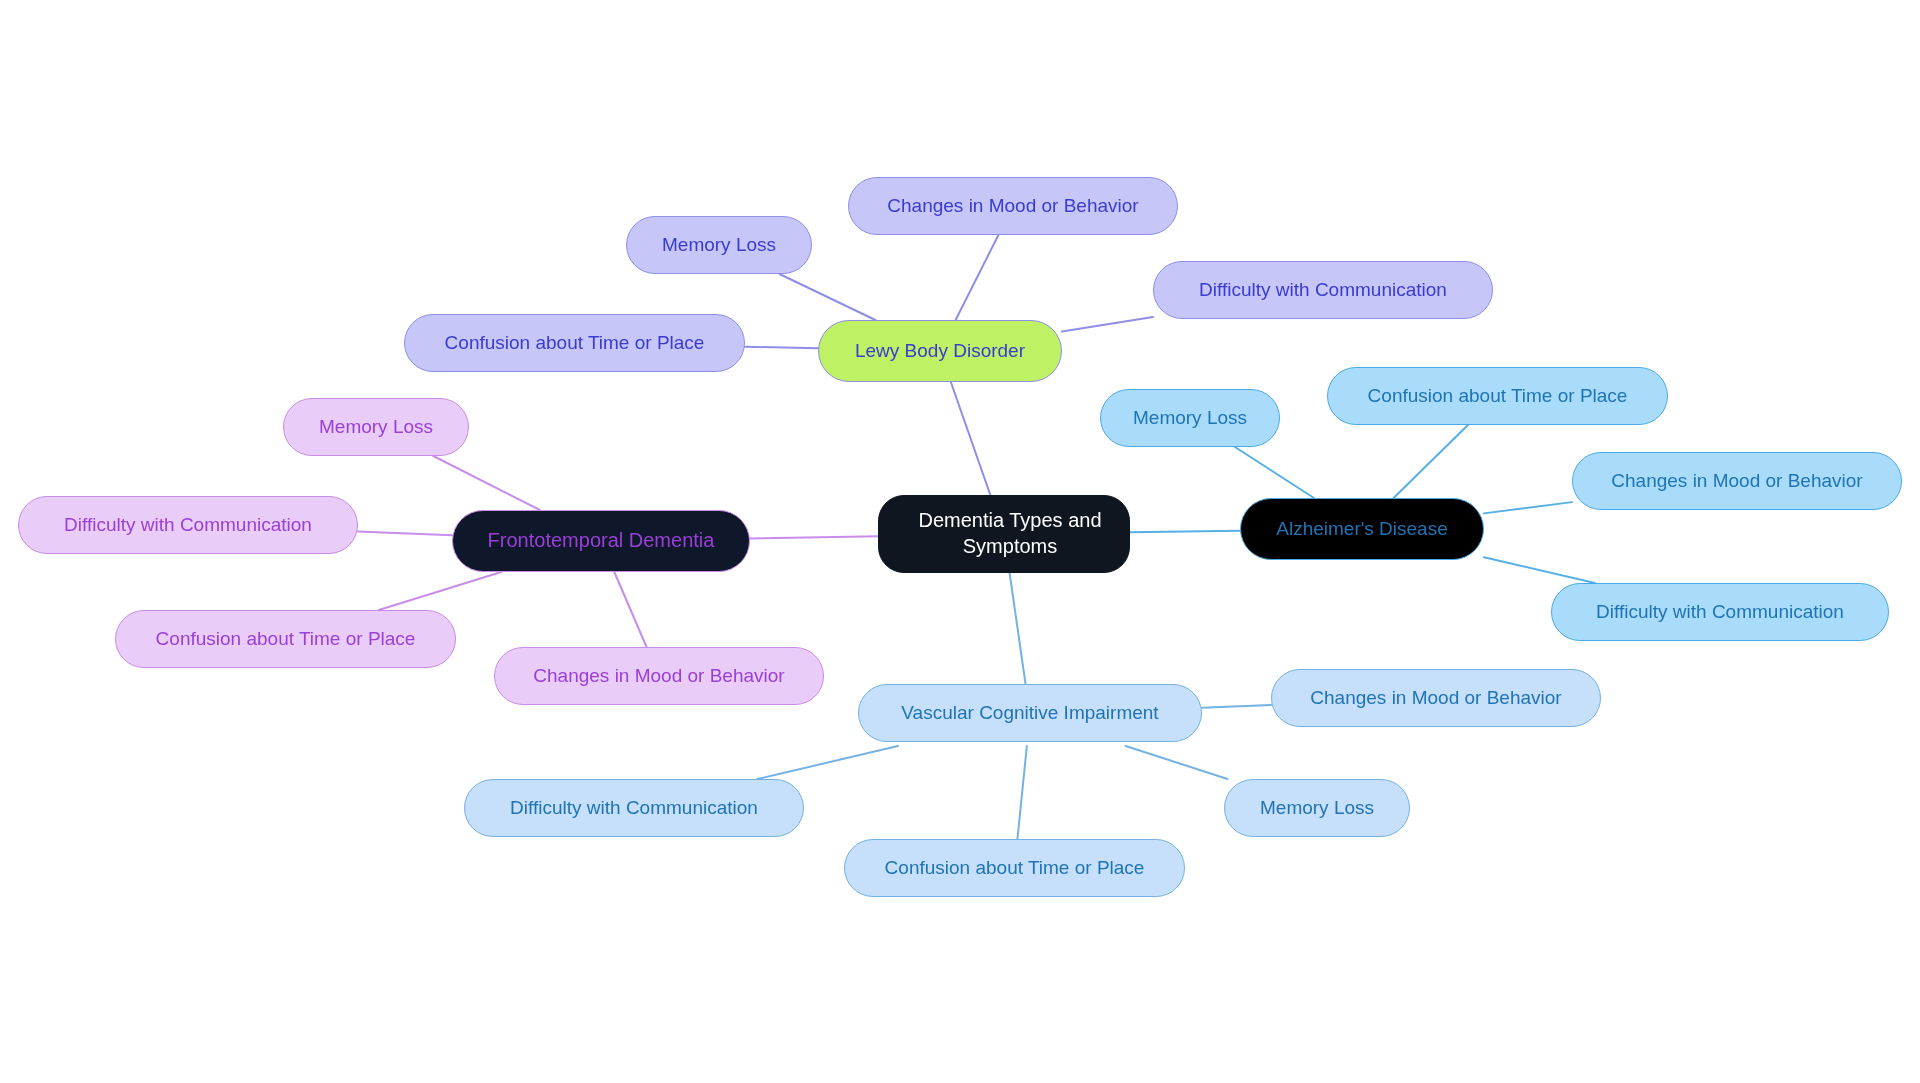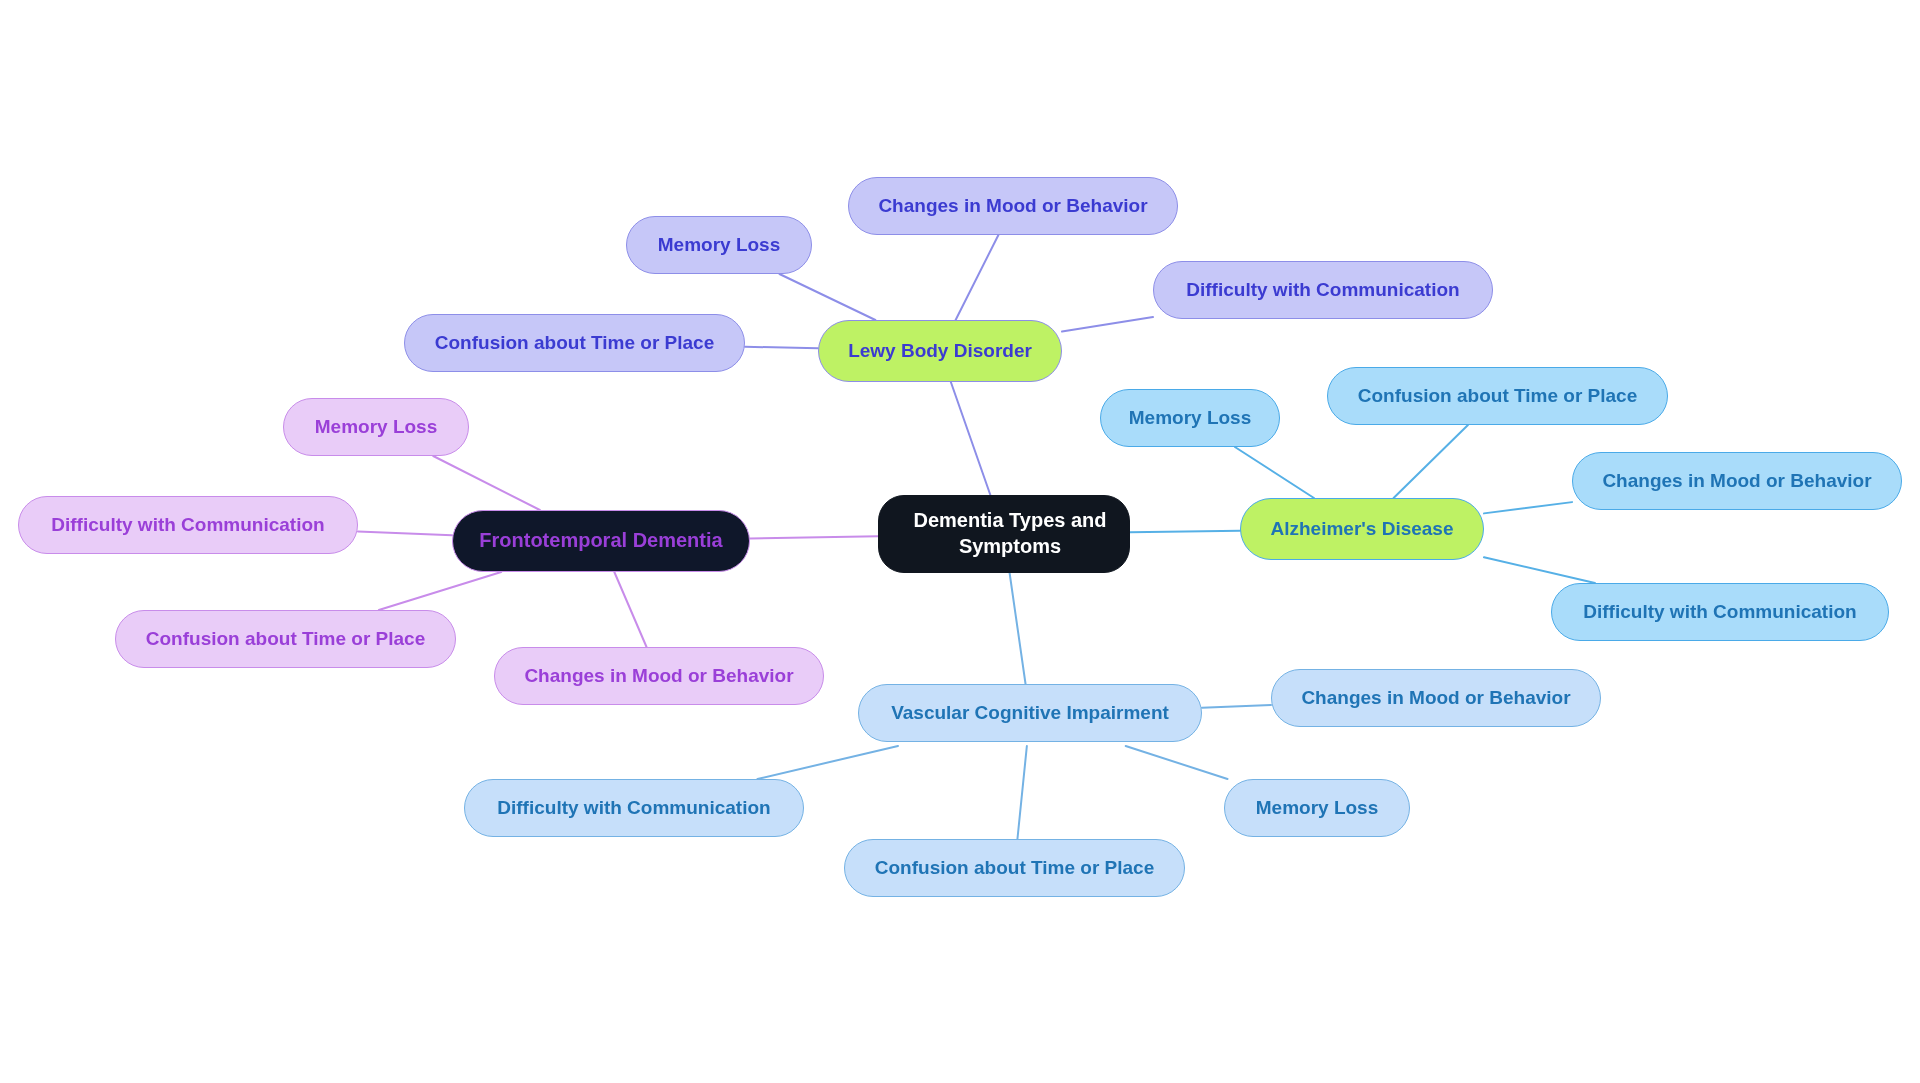--- a/index.html
+++ b/index.html
@@ -43,21 +43,20 @@
   .node.root {
     border-radius: 26px;
     white-space: normal;
     border-width: 1px;
     z-index: 4;
     padding-left: 12px;
   }
   .node-label {
     display: block;
     padding: 0 2px;
-    font-weight: bold;
   }
 </style>
 </head>
 <body>
 
 <div id="canvas">
   <svg id="edges" viewBox="0 0 1920 1083" preserveAspectRatio="none">
       <line x1="1130.00" y1="532.24" x2="1240.00" y2="530.70" stroke="#56b0e6" stroke-width="2" stroke-linecap="round"></line>
       <line x1="990.36" y1="495.00" x2="950.84" y2="382.00" stroke="#8d8ee8" stroke-width="2" stroke-linecap="round"></line>
       <line x1="878.00" y1="536.19" x2="750.00" y2="538.41" stroke="#c88cea" stroke-width="2" stroke-linecap="round"></line>
@@ -76,21 +75,21 @@
       <line x1="614.32" y1="572.00" x2="646.54" y2="647.00" stroke="#c88cea" stroke-width="2" stroke-linecap="round"></line>
       <line x1="1202.00" y1="707.80" x2="1271.00" y2="704.91" stroke="#74b2e4" stroke-width="2" stroke-linecap="round"></line>
       <line x1="898.00" y1="746.00" x2="757.48" y2="779.00" stroke="#74b2e4" stroke-width="2" stroke-linecap="round"></line>
       <line x1="1125.67" y1="746.00" x2="1227.51" y2="779.00" stroke="#74b2e4" stroke-width="2" stroke-linecap="round"></line>
       <line x1="1026.86" y1="746.00" x2="1017.44" y2="839.00" stroke="#74b2e4" stroke-width="2" stroke-linecap="round"></line>
     </svg>
   <div id="node-layer">
       <div class="node root" style="left: 878px; top: 495px; width: 252px; height: 78px; background: rgb(16, 22, 31); border-color: rgb(16, 22, 31); color: rgb(255, 255, 255); font-size: 20px;">
         <span class="node-label">Dementia Types and Symptoms</span>
       </div>
-      <div class="node" style="left: 1240px; top: 498px; width: 244px; height: 62px; background: #bef264; border-color: rgb(74, 170, 232); color: rgb(31, 116, 181); font-size: 19px;">
+      <div class="node" style="left: 1240px; top: 498px; width: 244px; height: 62px; background: #000000; border-color: rgb(74, 170, 232); color: rgb(31, 116, 181); font-size: 19px;">
         <span class="node-label">Alzheimer's Disease</span>
       </div>
       <div class="node" style="left: 1100px; top: 389px; width: 180px; height: 58px; background: rgb(169, 220, 250); border-color: rgb(74, 170, 232); color: rgb(31, 116, 181); font-size: 19px;">
         <span class="node-label">Memory Loss</span>
       </div>
       <div class="node" style="left: 1327px; top: 367px; width: 341px; height: 58px; background: rgb(169, 220, 250); border-color: rgb(74, 170, 232); color: rgb(31, 116, 181); font-size: 19px;">
         <span class="node-label">Confusion about Time or Place</span>
       </div>
       <div class="node" style="left: 1572px; top: 452px; width: 330px; height: 58px; background: rgb(169, 220, 250); border-color: rgb(74, 170, 232); color: rgb(31, 116, 181); font-size: 19px;">
         <span class="node-label">Changes in Mood or Behavior</span>

